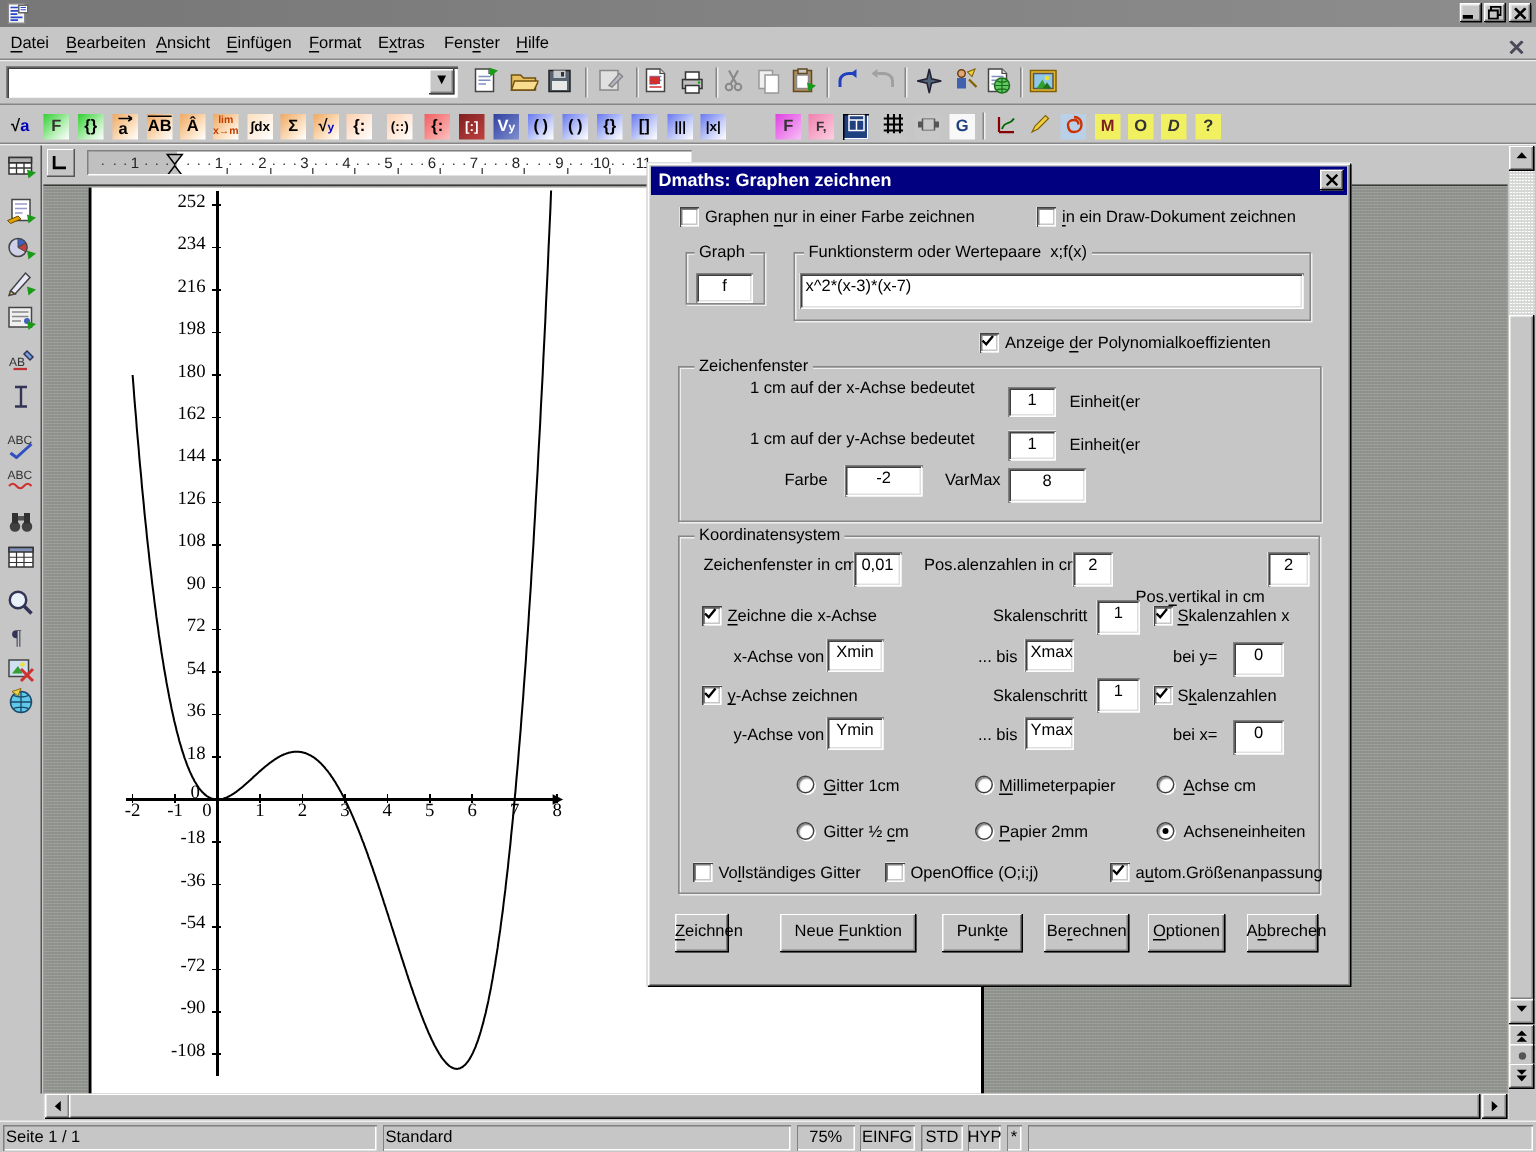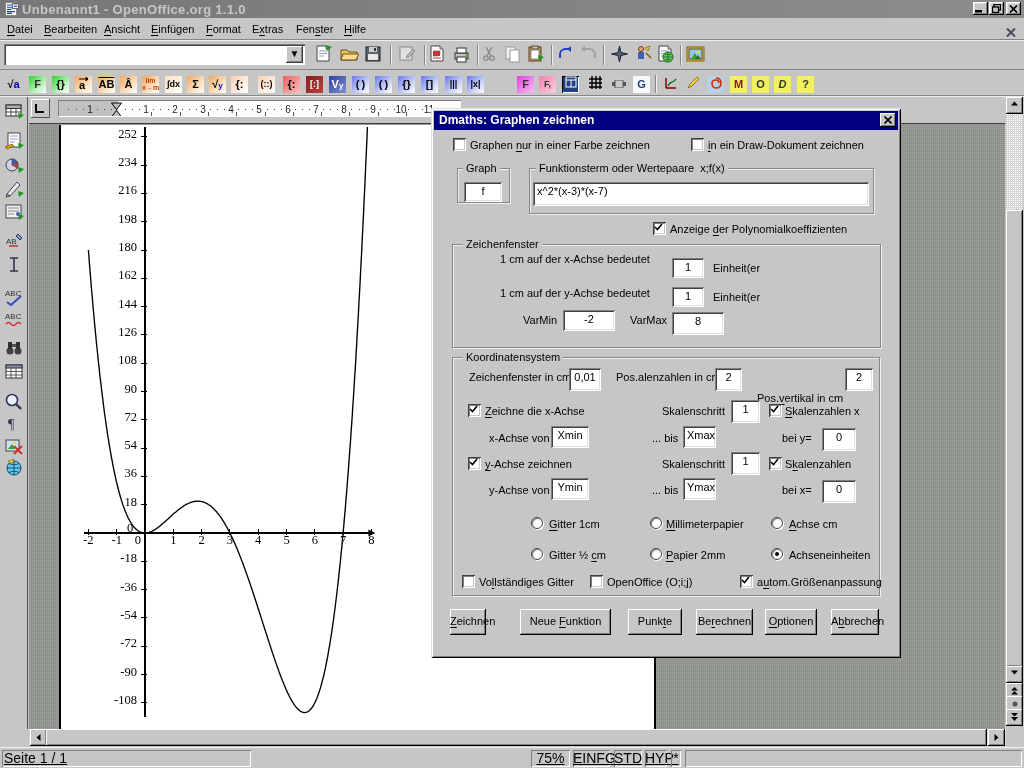--- a/index.html
+++ b/index.html
@@ -66,22 +66,22 @@
 #vthumb { position:absolute; left:0; top:113px; width:17px; height:457px; background:#c6c6c6;
   box-shadow:inset -1px -1px 0 #000, inset 1px 1px 0 #fff, inset -2px -2px 0 #808080; }
 #hsb { position:absolute; left:29px; top:729px; width:977px; height:17px;
   background-image:conic-gradient(#fff 25%, #d6d8d6 0); background-size:2px 2px; }
 #hthumb { position:absolute; left:17px; top:0; width:941px; height:17px; background:#c6c6c6;
   box-shadow:inset -1px -1px 0 #000, inset 1px 1px 0 #fff, inset -2px -2px 0 #808080; }
 #corner { position:absolute; left:0; top:729px; width:29px; height:17px; background:#c6c6c6; }
 
 #status { position:absolute; left:0; top:747px; width:1024px; height:21px; background:#c6c6c6;
   border-top:1px solid #efefef; }
-.scell { position:absolute; top:2px; height:17px; font-size:14px; color:#000;
-  box-shadow:inset 1px 1px 0 #808080, inset -1px -1px 0 #fff; line-height:16px;text-decoration:underline; }
+.scell { position:absolute; top:2px; height:17px; font-size:11px; color:#000;
+  box-shadow:inset 1px 1px 0 #808080, inset -1px -1px 0 #fff; line-height:16px; }
 
 #dlg { position:absolute; left:431px; top:108px; width:470px; height:550px; background:#c6c6c6;
   box-shadow:inset 1px 1px 0 #dfdfdf, inset -1px -1px 0 #000, inset 2px 2px 0 #fff, inset -2px -2px 0 #808080; }
 #dtitle { position:absolute; left:3px; top:3px; width:464px; height:19px; background:#000080;
   color:#fff; font-weight:bold; font-size:12px; line-height:18px; padding-left:5px; }
 #dclose { position:absolute; right:2px; top:2px; width:16px; height:14px; background:#c6c6c6;
   box-shadow:inset -1px -1px 0 #000, inset 1px 1px 0 #fff, inset -2px -2px 0 #808080; }
 #dclose svg { display:block; margin:3px auto 0; }
 #dlg .dlab { position:absolute; font-size:11px; color:#000; white-space:nowrap; }
 #dlg .glab { position:absolute; font-size:11px; color:#000; white-space:nowrap; background:#c6c6c6; padding:0 3px; }
@@ -101,21 +101,20 @@
 u { text-decoration-thickness:1px; text-underline-offset:1.5px; }
 </style></head>
 <body>
 <div id="title">
   <svg style="position:absolute;left:5px;top:2px" width="14" height="14" viewBox="0 0 14 14">
       <rect x="0.5" y="0.5" width="11" height="13" fill="#f4f4f8" stroke="#888"></rect>
       <path d="M2 3 H10 M2 5.2 H10 M2 7.4 H6.5 M2 9.6 H10 M2 11.4 H7" stroke="#2846c8" stroke-width="1.1"></path>
       <rect x="7.5" y="1.5" width="6" height="5" fill="#fff" stroke="#666"></rect>
       <path d="M8.7 3 H12.3 M8.7 4.5 H12.3" stroke="#2846c8" stroke-width="0.8"></path>
     </svg>
-  <div class="txt">Unbenannt1 - OpenOffice.org 1.1.0</div>
   <div class="wbtn" style="left:973px">
       <svg width="8" height="3" viewBox="0 0 8 3" style="margin-top:8px;display:block;margin-left:2px">
         <rect width="7" height="2.5" fill="#000"></rect>
       </svg>
     </div>
   <div class="wbtn" style="left:989px">
       <svg width="9" height="9" viewBox="0 0 9 9" style="margin-top:1.5px;display:block;margin-left:3px">
         <rect x="2" y="0.5" width="6.5" height="5.5" fill="none" stroke="#000" stroke-width="1.35"></rect>
         <rect x="0.5" y="3" width="6" height="5.5" fill="#c6c6c6" stroke="#000" stroke-width="1.35"></rect>
       </svg>
@@ -558,20 +557,21 @@
   <div id="hthumb"></div>
   <div class="sbtn" style="top:0;left:959px">
       <svg width="5" height="7" viewBox="0 0 4 7" style="margin-top:5px">
         <path d="M4 3.5 L0 0 V7 Z" fill="#000"></path>
       </svg>
     </div>
 </div>
 <div id="corner"></div>
 <div id="status">
     <div class="scell" style="left:2px;width:249px"><span style="margin-left:2px">Seite 1 / 1</span></div>
+    <div class="scell" style="left:255px;width:272px"><span style="margin-left:2px">Standard</span></div>
     <div class="scell" style="left:531px;width:39px;text-align:center"><span>75%</span></div>
     <div class="scell" style="left:573px;width:37px;text-align:center"><span>EINFG</span></div>
     <div class="scell" style="left:614px;width:28px;text-align:center"><span>STD</span></div>
     <div class="scell" style="left:645px;width:22px;text-align:center"><span>HYP</span></div>
     <div class="scell" style="left:671px;width:10px;text-align:center"><span>*</span></div>
     <div class="scell" style="left:685px;width:337px"></div>
   </div>
 <div id="dlg">
   <div id="dtitle">Dmaths: Graphen zeichnen
     <div id="dclose">
@@ -598,21 +598,21 @@
       </div>
       <div class="dlab" style="left:670px;top:223px">Anzeige <u>d</u>er Polynomialkoeffizienten</div>
       <div class="grp" style="left:452px;top:244px;width:429px;height:104px"></div>
       <div class="glab" style="left:463px;top:238px">Zeichenfenster</div>
       <div class="dlab" style="left:500px;top:253px">1 cm auf der x-Achse bedeutet</div>
       <div class="fld " style="left:672px;top:258px;width:32px;height:20px;text-align:center"><span>1</span></div>
       <div class="dlab clip" style="left:713px;top:262px;width:47px">Einheit(en</div>
       <div class="dlab" style="left:500px;top:287px">1 cm auf der y-Achse bedeutet</div>
       <div class="fld " style="left:672px;top:287px;width:32px;height:20px;text-align:center"><span>1</span></div>
       <div class="dlab clip" style="left:713px;top:291px;width:47px">Einheit(en</div>
-      <div class="dlab" style="left:523px;top:314px">VarMin</div>
+      <div class="dlab" style="left:523px;top:314px">Farbe</div>
       <div class="fld " style="left:563px;top:310px;width:52px;height:21px;text-align:center"><span>-2</span></div>
       <div class="dlab" style="left:630px;top:314px">VarMax</div>
       <div class="fld " style="left:672px;top:312px;width:52px;height:23px;text-align:center"><span>8</span></div>
       <div class="grp" style="left:452px;top:357px;width:428px;height:239px"></div>
       <div class="glab" style="left:463px;top:351px">Koordinatensystem</div>
       <div class="dlab" style="left:469px;top:371px">Zeichenfenster in cm</div>
       <div class="fld " style="left:569px;top:368px;width:32px;height:23px;text-align:center"><span>0,01</span></div>
       <div class="dlab" style="left:616px;top:371px">Pos.alenzahlen in cm</div>
       <div class="fld " style="left:715px;top:368px;width:27px;height:23px;text-align:center"><span>2</span></div>
       <div class="dlab" style="left:757px;top:392px">Pos.<u>v</u>ertikal in cm</div>

